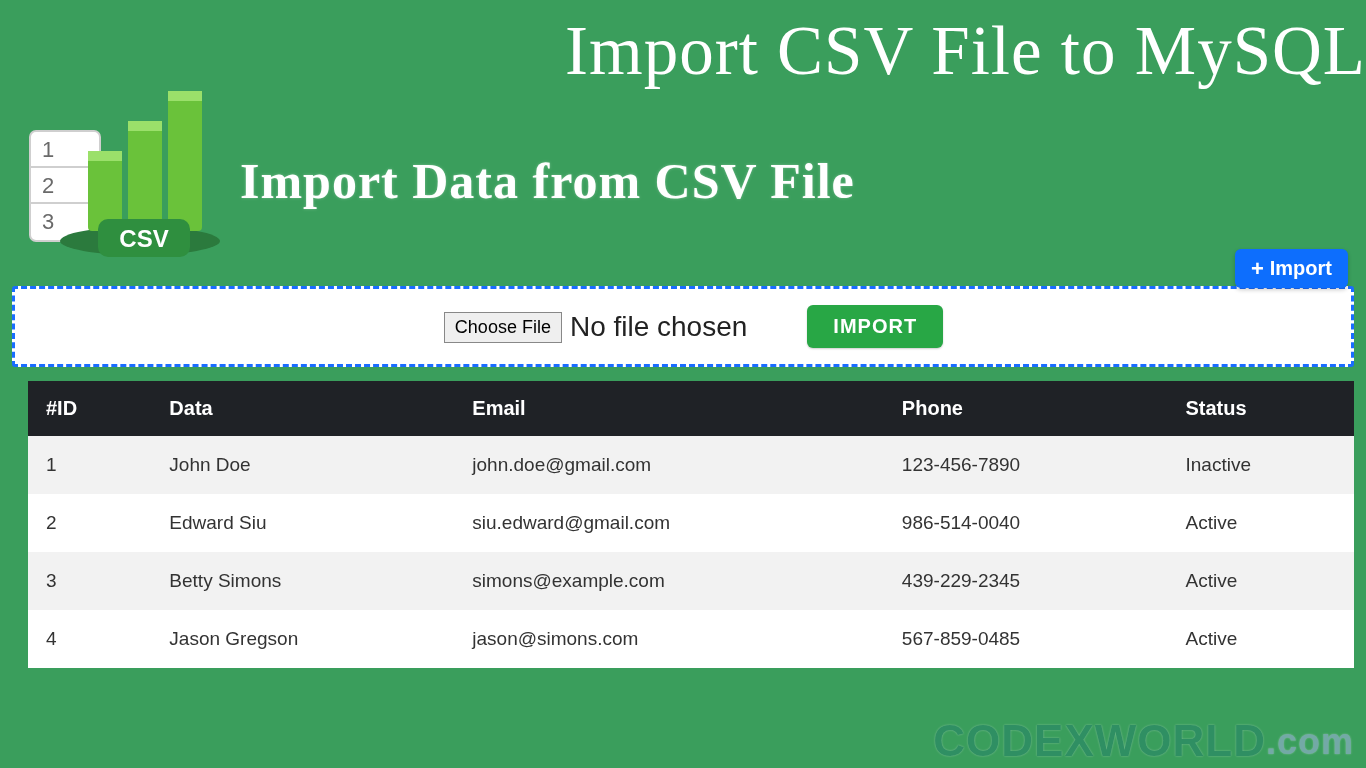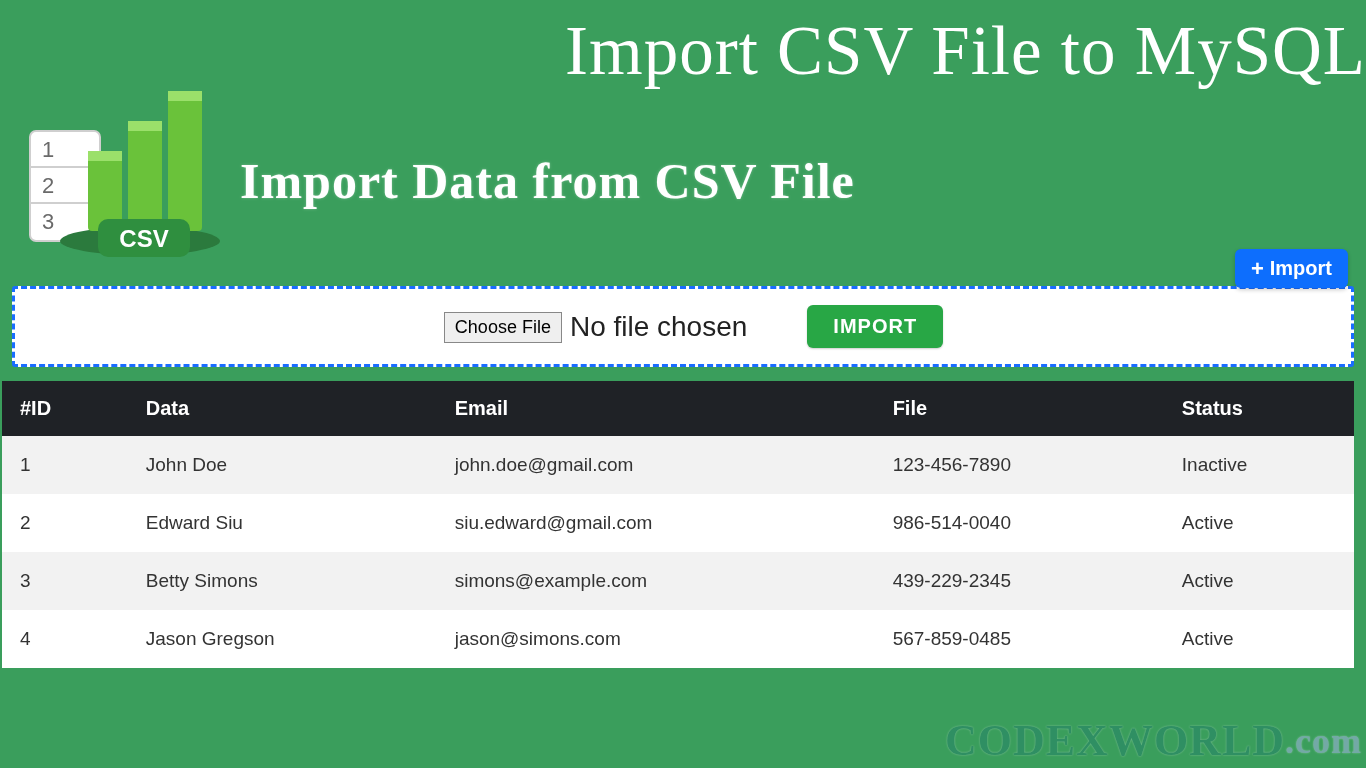--- a/index.html
+++ b/index.html
@@ -81,43 +81,43 @@
     border: none;
     border-radius: 6px;
     padding: 10px 26px;
     font-size: 20px;
     font-weight: 600;
     letter-spacing: 1px;
     cursor: pointer;
     box-shadow: 0 1px 2px rgba(0,0,0,.2);
   }
 
-  .tbl-wrap { margin: 14px 12px 0 2px; }
+  .tbl-wrap { margin: 14px 12px 0 28px; }
   table { width: 100%; border-collapse: collapse; }
   thead th {
     background: #1f2226;
     color: #ffffff;
     font-size: 20px;
     font-weight: 700;
     text-align: left;
     padding: 16px 18px;
   }
   tbody td {
     font-size: 19px;
     color: #333;
     padding: 18px 18px;
   }
   tbody tr:nth-child(odd) { background: #f2f2f2; }
   tbody tr:nth-child(even) { background: #ffffff; }
 
   .watermark {
     position: absolute;
-    right: 4px;
+    right: 12px;
     bottom: 2px;
-    font-family: Liberation Serif, serif;
+    font-family: Liberation Sans, sans-serif;
     font-weight: 900;
     font-size: 36px;
     color: #2f8f64;
     letter-spacing: 1px;
     opacity: .95;
     text-shadow: 0 0 2px rgba(255,255,255,.4);
   }
   .watermark .c { font-size: 44px; vertical-align: -2px; }
   .watermark .dot { color: #7aa; }
 </style>
@@ -165,21 +165,21 @@
   <button class="import-submit">IMPORT</button>
 </div>
 
 <div class="tbl-wrap">
   <table>
     <thead>
       <tr>
         <th>#ID</th>
         <th>Data</th>
         <th>Email</th>
-        <th>File</th>
+        <th>Phone</th>
         <th>Status</th>
       </tr>
     </thead>
     <tbody>
       <tr>
         <td>1</td>
         <td>John Doe</td>
         <td>john.doe@gmail.com</td>
         <td>123-456-7890</td>
         <td>Inactive</td>

